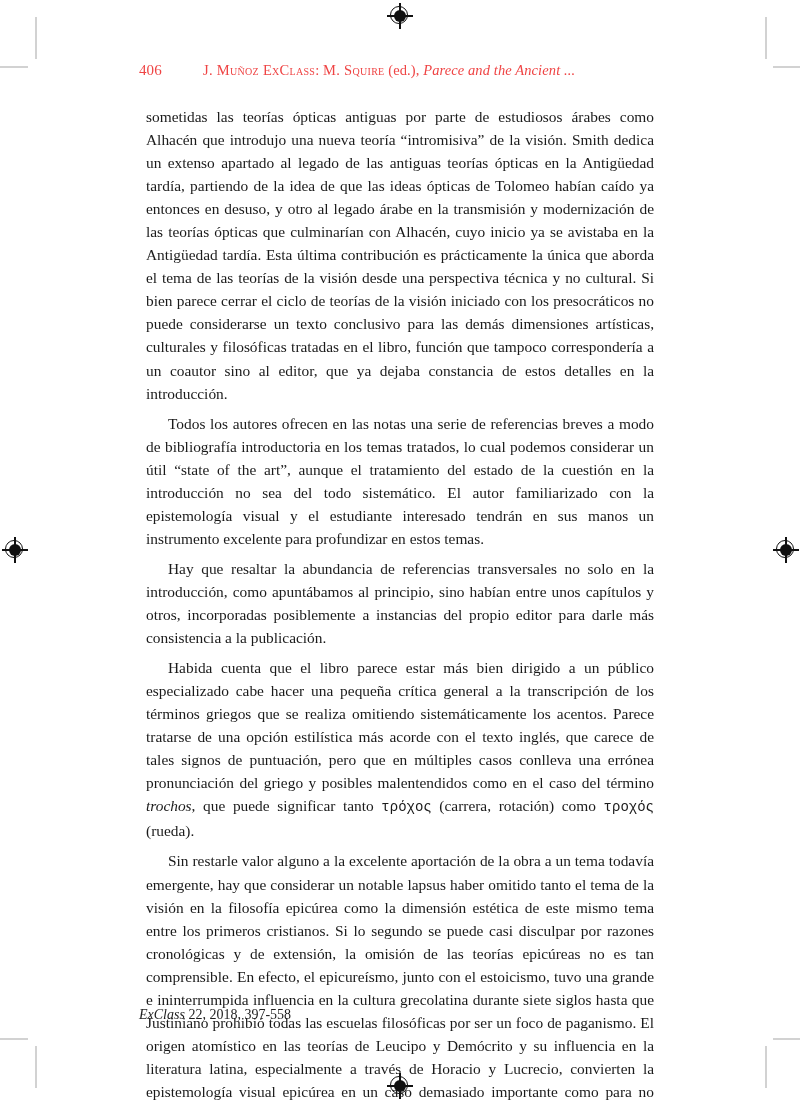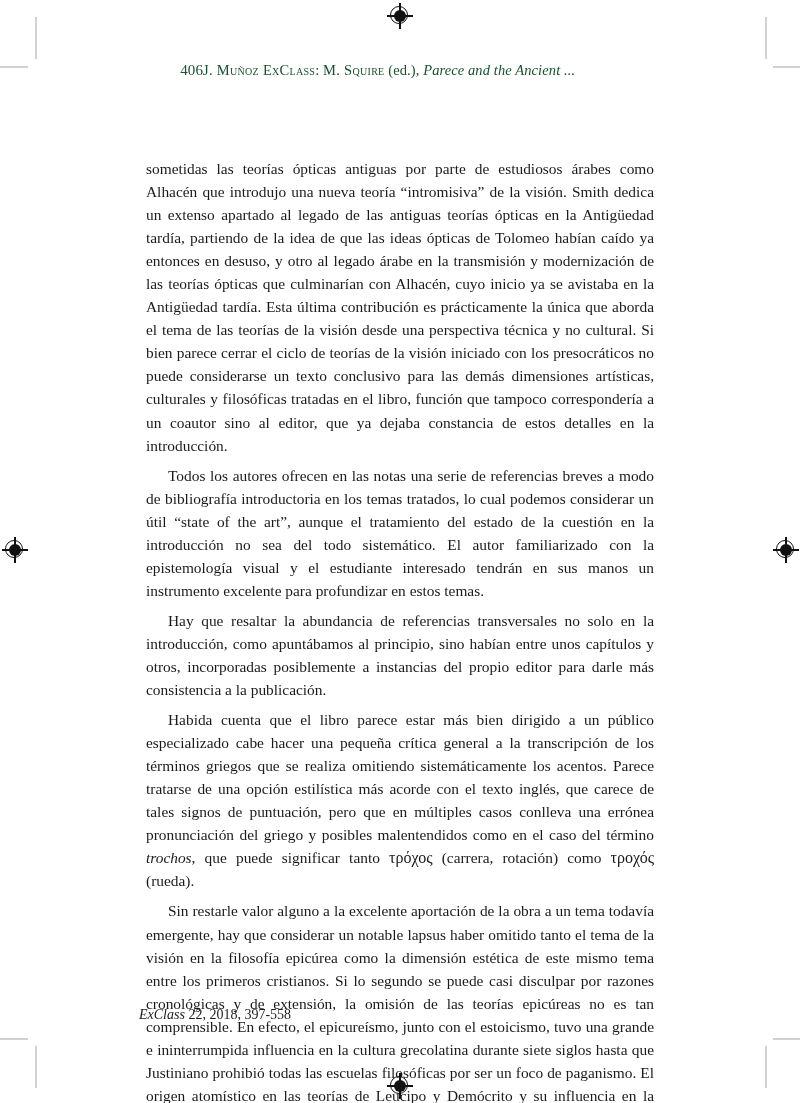--- a/index.html
+++ b/index.html
@@ -64,24 +64,23 @@
     position: absolute;
     left: 139px;
     top: 62px;
     width: 522px;
   }
 
   .running-head {
     display: flex;
     align-items: baseline;
     font-size: 14.5px;
-    color: #14532d;
-    margin-bottom: 78px;
+    color: #ef4444;
+    margin-bottom: 26px;
     letter-spacing: 0.1px;
-    text-align: right;
   }
   .folio {
     width: 64px;
     flex: 0 0 64px;
     font-size: 15px;
   }
   .head-title {
     white-space: nowrap;
   }
   .sc {
@@ -101,22 +100,22 @@
   }
   .body-text p {
     margin: 7px;
     text-indent: 0;
   }
   .body-text p.indent {
     text-indent: 22px;
   }
 
   .greek {
-    font-family: Liberation Serif, serif;
-    font-size: 16px;
+    font-family: Liberation Mono, monospace;
+    font-size: 14px;
   }
 
   .footer {
     position: absolute;
     left: 139px;
     top: 1007px;
     font-size: 14px;
     color: #1d1d1d;
   }
 </style>

